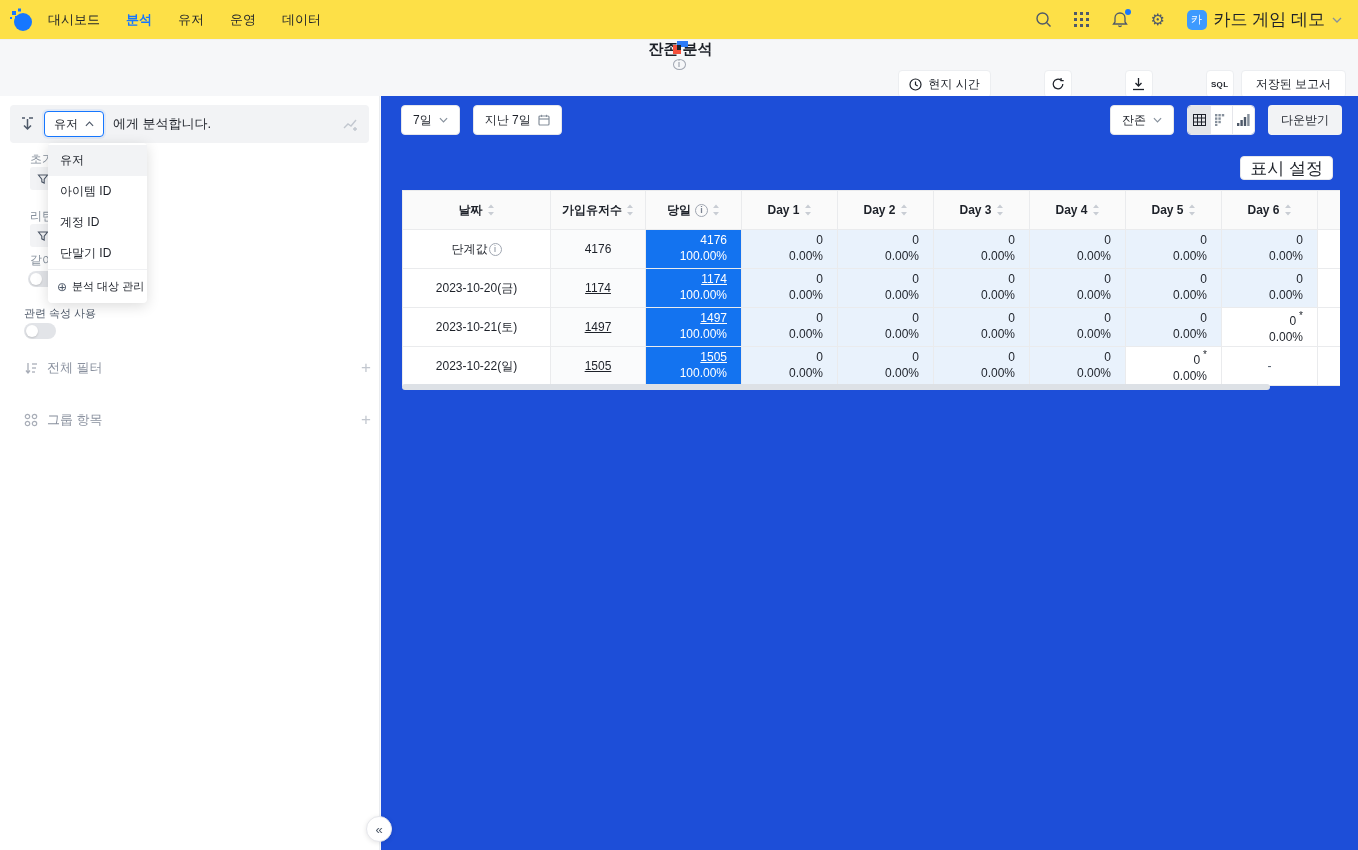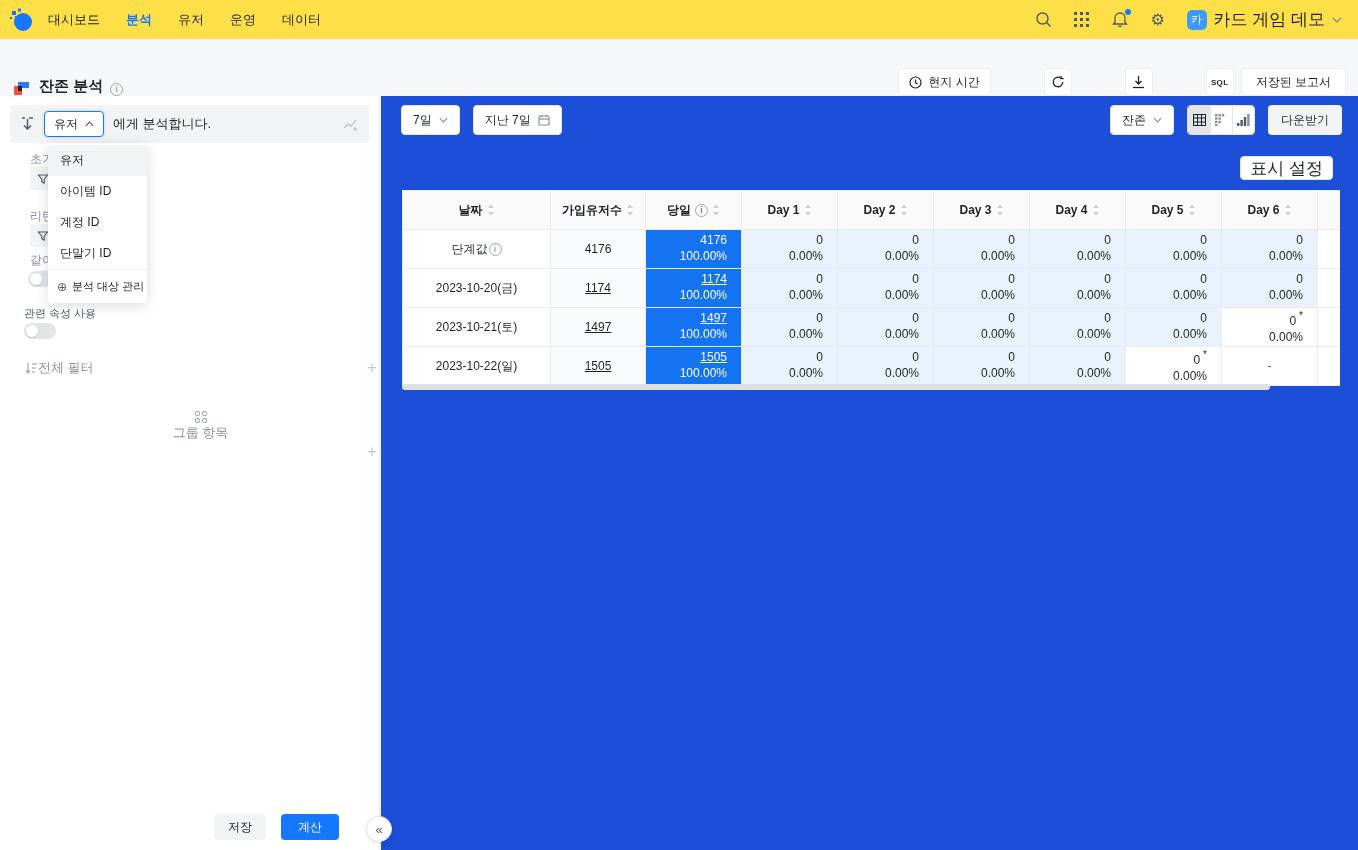--- a/index.html
+++ b/index.html
@@ -14,21 +14,21 @@
   .nav-item { font-size:13px; color:#1d2129; cursor:pointer; }
   .nav-item.active { color:#1677ff; font-weight:700; }
   .nav-right { margin-left:auto; display:flex; align-items:center; gap:20px; margin-right:16px; }
   .nav-icon { position:relative; display:flex; align-items:center; justify-content:center; width:18px; height:18px; }
   .bell-dot { position:absolute; top:-2px; right:-2px; width:6px; height:6px; border-radius:50%; background:#1677ff; }
   .user-chip { display:flex; align-items:center; gap:7px; }
   .avatar { width:20px; height:20px; border-radius:5px; background:#3d9aff; color:#fff; font-size:11px; display:flex; align-items:center; justify-content:center; }
   .user-name { font-size:17px; }
 
   
-  .page-head { position:absolute; top:40px; left:0; width:100%; height:56px; display:flex; align-items:flex-end; padding:0 12px; }
+  .page-head { position:absolute; top:40px; left:0; width:100%; height:56px; display:flex; align-items:center; padding:0 12px;flex-direction:column; }
   .title-icon { position:relative; width:15px; height:15px; margin-left:2px; }
   .title-icon .b1 { position:absolute; left:4px; top:1px; width:11px; height:6px; background:#2b7bf9; }
   .title-icon .b2 { position:absolute; left:0; top:5px; width:8px; height:9px; background:#f5503c; }
   .title-icon .b3 { position:absolute; left:4px; top:5px; width:4px; height:5px; background:#20242b; }
   .page-title { font-size:15px; font-weight:700; margin:0 7px 0 10px; }
   .i-info { display:inline-flex; width:13px; height:13px; border:1px solid #a0a6b1; border-radius:50%; font-size:9px; color:#7a8291; align-items:center; justify-content:center; line-height:1; }
   .head-actions { margin-left:auto; display:flex; align-items:center; gap:7px; }
   .btn-card { background:#fff; border:1px solid #eceef1; border-radius:4px; height:28px; display:flex; align-items:center; padding:0 10px; font-size:12px; gap:6px; cursor:pointer; }
   .btn-card.square { width:28px; justify-content:center; padding:0;margin-left:46px; }
   .sql-text { font-size:8px; font-weight:700; letter-spacing:.3px; }
@@ -44,21 +44,21 @@
   .dropdown { position:absolute; left:48px; top:47px; width:99px; background:#fff; border-radius:4px; box-shadow:0 3px 14px rgba(0,0,0,.14); z-index:30; padding-top:2px; }
   .dd-item { height:31px; display:flex; align-items:center; padding:0 12px; font-size:12px; cursor:pointer; white-space:nowrap; }
   .dd-item.selected { background:#f2f3f5; }
   .dd-manage { border-top:1px solid #f0f1f3; height:34px; display:flex; align-items:center; gap:5px; padding:0 9px; font-size:11px; cursor:pointer; white-space:nowrap; }
   .dd-manage .g { font-size:12px; color:#4e5969; }
 
   .side-label { position:absolute; left:30px; font-size:12px; color:#86909c; white-space:nowrap; }
   .mini-btn { position:absolute; left:30px; width:25px; height:23px; background:#f2f3f5; border-radius:3px; display:flex; align-items:center; justify-content:center; cursor:pointer; }
   .toggle { position:absolute; width:32px; height:16px; border-radius:8px; background:#e2e4e8; cursor:pointer; }
   .toggle .knob { position:absolute; left:2px; top:2px; width:12px; height:12px; border-radius:50%; background:#fff; box-shadow:0 1px 2px rgba(0,0,0,.15); }
-  .side-row { position:absolute; left:24px; right:2px; display:flex; align-items:center; color:#8a919f; }
+  .side-row { position:absolute; left:24px; right:8px; display:flex; align-items:center; gap:9px; color:#8a919f; }
   .side-row .lbl { font-size:13px; }
   .side-row .plus { margin-left:auto; font-size:17px; color:#c2c7cf; cursor:pointer; }
   .small-title { position:absolute; left:24px; font-size:11px; color:#4e5969; }
 
   .sidebar-footer { position:absolute; left:0; right:0; bottom:0; height:46px; background:#fff; display:flex; align-items:center; justify-content:flex-end; gap:15px; padding-right:40px; }
   .btn-gray { background:#f2f3f5; border:none; border-radius:4px; height:26px; padding:0 14px; font-size:12px; color:#1d2129; cursor:pointer; font-family:inherit; }
   .btn-primary { background:#1677ff; border:none; border-radius:4px; height:26px; padding:0 17px; font-size:12px; color:#fff; cursor:pointer; font-family:inherit; }
   .collapse-btn { position:absolute; right:-13px; bottom:8px; width:26px; height:26px; border-radius:50%; background:#fff; border:1px solid #e5e6eb; box-shadow:0 1px 5px rgba(0,0,0,.10); display:flex; align-items:center; justify-content:center; font-size:13px; color:#4e5969; cursor:pointer; z-index:35; }
 
   
@@ -246,37 +246,33 @@
     <svg width="14" height="14" viewBox="0 0 14 14">
         <path d="M4 2v10M2 9.5L4 12l2-2.5" fill="none" stroke="#a9aeb8" stroke-width="1.3"></path>
         <line x1="8" y1="3" x2="13" y2="3" stroke="#a9aeb8" stroke-width="1.3"></line>
         <line x1="8" y1="7" x2="12" y2="7" stroke="#a9aeb8" stroke-width="1.3"></line>
         <line x1="8" y1="11" x2="11" y2="11" stroke="#a9aeb8" stroke-width="1.3"></line>
       </svg>
     <span class="lbl">전체 필터</span>
     <span class="plus">+</span>
   </div>
 
-  <div class="side-row" style="top:314px;flex-direction:column;">
+  <div class="side-row" style="top:314px;">
     <svg width="14" height="14" viewBox="0 0 14 14">
         <g fill="none" stroke="#a9aeb8" stroke-width="1.2">
           <circle cx="3.5" cy="3.5" r="2.2"></circle>
           <circle cx="10.5" cy="3.5" r="2.2"></circle>
           <circle cx="3.5" cy="10.5" r="2.2"></circle>
           <circle cx="10.5" cy="10.5" r="2.2"></circle>
         </g>
       </svg>
     <span class="lbl">그룹 항목</span>
     <span class="plus">+</span>
   </div>
 
-  <div class="sidebar-footer">
-    <button class="btn-gray">저장</button>
-    <button class="btn-primary">계산</button>
-  </div>
   <div class="collapse-btn">«</div>
 </div>
 
 <div class="main">
   <div class="main-toolbar">
     <div class="btn-outline">
       <span>7일</span>
       <svg width="9" height="6" viewBox="0 0 10 6">
           <path d="M1 1l4 4 4-4" fill="none" stroke="#86909c" stroke-width="1.3"></path>
         </svg>

